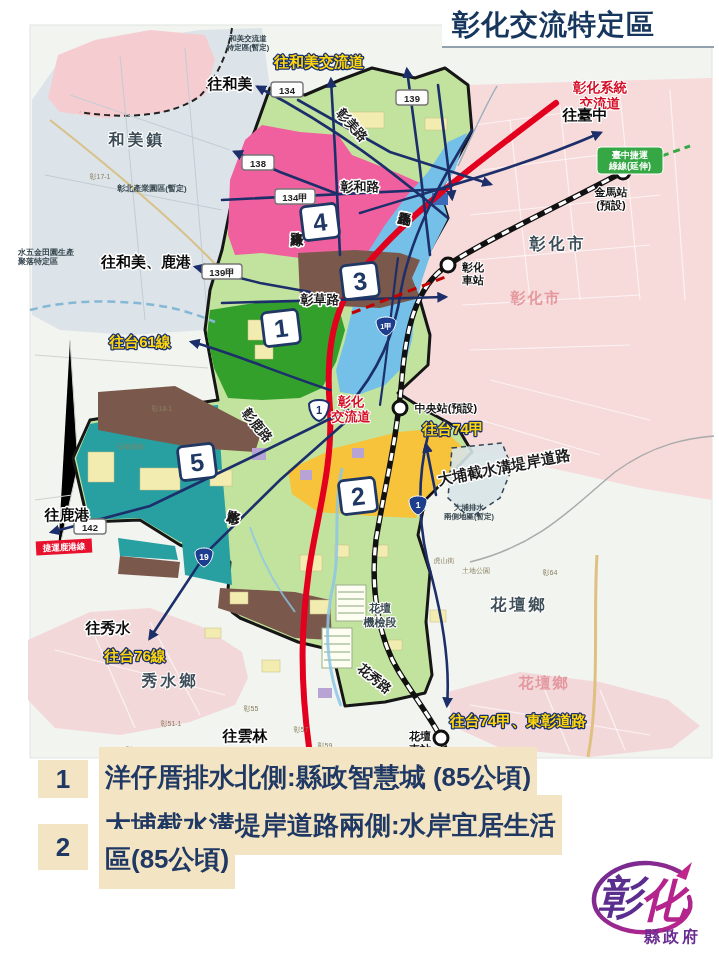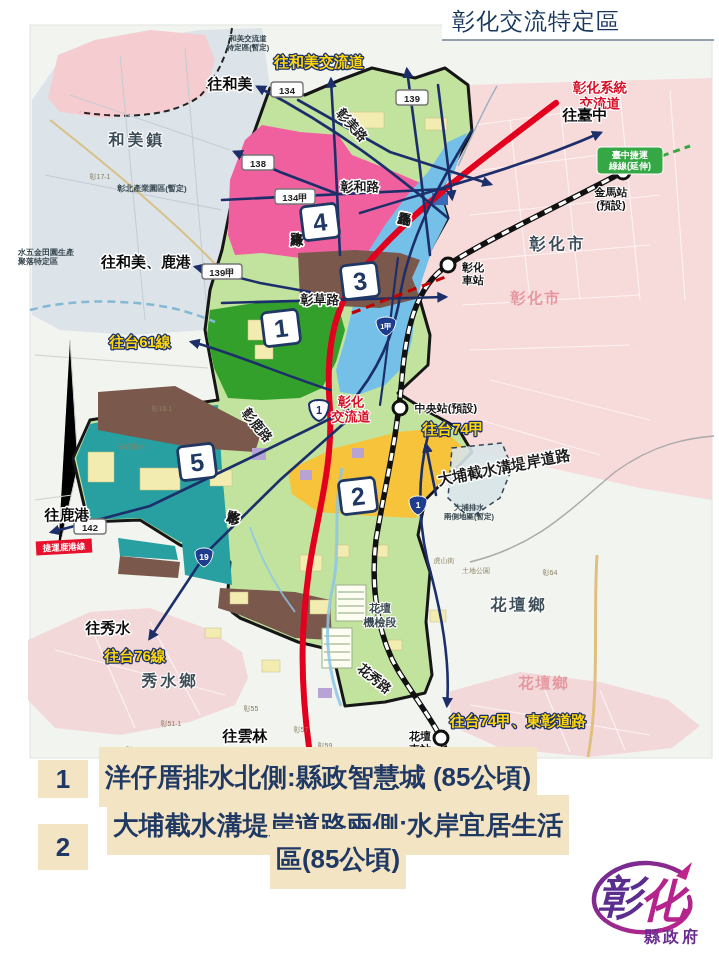--- a/index.html
+++ b/index.html
@@ -18,29 +18,29 @@
   .redlbl{fill:#d40f26;font-weight:bold;font-size:13px;}
   .stationlbl{fill:#111;font-weight:bold;font-size:11px;}
   .districtlbl{fill:#37474f;font-weight:bold;}
   .microlbl{fill:#8a8060;font-size:7px;}
   .vt{writing-mode:vertical-rl;text-orientation:upright;}
   .zone-num{fill:#1f3864;font-weight:bold;font-size:25px;text-anchor:middle;}
   .badge-txt{fill:#222;font-weight:bold;font-size:9.5px;text-anchor:middle;}
   .shield-txt{fill:#fff;font-weight:bold;font-size:8.5px;text-anchor:middle;}
   
   #title-box{position:absolute;top:2px;right:5px;width:272px;z-index:5;}
-  #title-box .tline{background:#fff;color:#17365d;font-weight:normal;font-size:23px;
+  #title-box .tline{background:#fff;color:#17365d;font-weight:bold;font-size:28px;
                     line-height:1.35;padding:4px 8px 2px 10px;letter-spacing:1px;}
   #title-box .tline1{border-bottom:2px solid #93a1ad;}
   
   .leg-num{position:absolute;left:38px;width:50px;background:#f3e5c3;color:#1f3864;
            font-weight:bold;font-size:26px;display:flex;align-items:center;justify-content:center;}
   .leg-text{position:absolute;left:99px;color:#1f3864;font-weight:bold;font-size:26px;line-height:1.32;}
   .leg-text span{background:#f3e5c3;padding:15px 6px;box-decoration-break:clone;}
-  #legend-row2 .leg-text{width:478px;text-align:center;}
+  #legend-row2 .leg-text{width:478px;}
   
   #logo{position:absolute;left:578px;top:848px;width:140px;height:108px;}
 </style>
 </head>
 <body>
 
 <div id="page">
 
 <div id="map-wrap">
 <svg width="719" height="960" viewBox="0 0 719 960">

